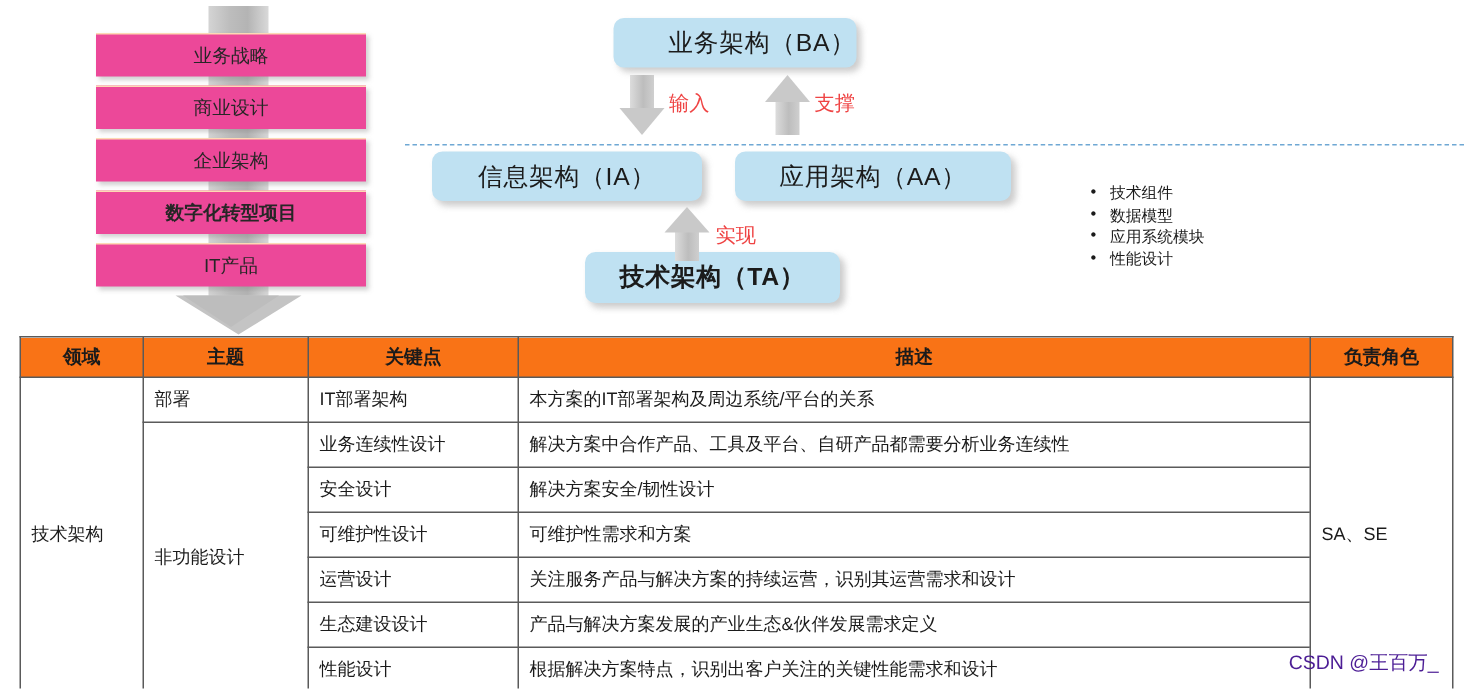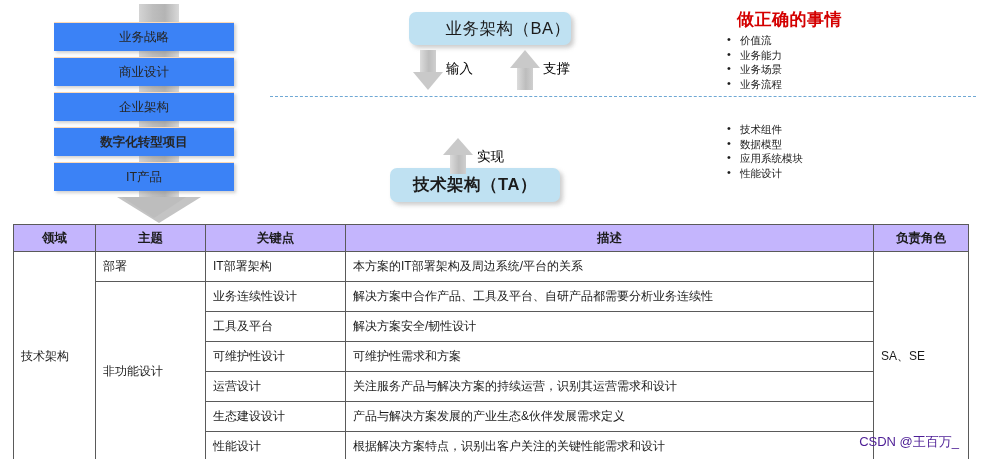--- a/index.html
+++ b/index.html
@@ -45,24 +45,24 @@
   .funnel-head-in {
     position: absolute;
     left: 78px; top: 193px;
     width: 0; height: 0;
     border-left: 32px solid transparent;
     border-right: 32px solid transparent;
     border-top: 21px solid #bdbdbd;
   }
   .obox {
     position: absolute;
-    left: 10px;
+    left: 20px;
     width: 180px;
     height: 29px;
-    background: #3b82f6;
+    background: #ec4899;
     border-top: 1px solid #fdd9b4;
     display: flex;
     align-items: center;
     justify-content: center;
     font-size: 12.5px;
     color: #262626;
     box-shadow: 2px 2px 3px rgba(120,120,120,.35);
   }
   .obox.bold { font-weight: bold; }
 
@@ -124,21 +124,21 @@
   #arrow-realize .tip {
     top: 0;
     border-left: 15px solid transparent;
     border-right: 15px solid transparent;
     border-bottom: 17px solid #c9c9c9;
   }
 
   .arrow-label {
     position: absolute;
     font-size: 13.5px;
-    color: #000000;
+    color: #ef4444;
     white-space: nowrap;
   }
   #lbl-input   { left: 184px; top: 60px; }
   #lbl-support { left: 281px; top: 60px; }
   #lbl-realize { left: 215px; top: 148px; }
 
   
   #divider {
     position: absolute;
     left: 270px; top: 96px;
@@ -190,21 +190,21 @@
   #tbl th, #tbl td {
     border: 1px solid #5a5a5a;
     padding: 0 7px;
     text-align: left;
     vertical-align: middle;
     font-weight: normal;
     overflow: hidden;
     white-space: nowrap;
   }
   #tbl thead th {
-    background: #c4b5fd;
+    background: #f97316;
     font-weight: bold;
     text-align: center;
     height: 27px;
     font-size: 12.5px;
   }
   #tbl tbody td { height: 30px; background: #ffffff; }
   td.vtop { vertical-align: top; padding-top: 6px; }
   .c-domain { width: 82px; }
   .c-topic  { width: 110px; }
   .c-key    { width: 140px; }
@@ -244,20 +244,26 @@
         <span>数字化转型项目</span>
       </div>
     <div class="obox" style="top:158px">
         <span>IT产品</span>
       </div>
   </div>
 
   <div id="arch">
     <div class="bbox" id="box-ba">
         <span>业务架构（BA）</span>
+      </div>
+    <div class="bbox" id="box-ia">
+        <span>信息架构（IA）</span>
+      </div>
+    <div class="bbox" id="box-aa">
+        <span>应用架构（AA）</span>
       </div>
     <div class="bbox bold" id="box-ta">
         <span>技术架构（TA）</span>
       </div>
 
     <div class="barrow" id="arrow-input">
       <div class="stem"></div>
       <div class="tip"></div>
     </div>
     <div class="barrow" id="arrow-support">
@@ -269,29 +275,20 @@
       <div class="tip"></div>
     </div>
 
     <div class="arrow-label" id="lbl-input">输入</div>
     <div class="arrow-label" id="lbl-support">支撑</div>
     <div class="arrow-label" id="lbl-realize">实现</div>
   </div>
 
   <div id="divider"></div>
 
-  <div class="rblock" id="rblock-1">
-    <div class="rtitle">做正确的事情</div>
-    <ul class="rlist">
-      <li>价值流</li>
-      <li>业务能力</li>
-      <li>业务场景</li>
-      <li>业务流程</li>
-    </ul>
-  </div>
 
   <div class="rblock" id="rblock-2">
     <ul class="rlist">
       <li>技术组件</li>
       <li>数据模型</li>
       <li>应用系统模块</li>
       <li>性能设计</li>
     </ul>
   </div>
 </div>
@@ -313,21 +310,21 @@
       <td>IT部署架构</td>
       <td>本方案的IT部署架构及周边系统/平台的关系</td>
       <td class="vtop" rowspan="7">SA、SE</td>
     </tr>
     <tr>
       <td class="vtop" rowspan="6">非功能设计</td>
       <td>业务连续性设计</td>
       <td>解决方案中合作产品、工具及平台、自研产品都需要分析业务连续性</td>
     </tr>
     <tr>
-      <td>工具及平台</td>
+      <td>安全设计</td>
       <td>解决方案安全/韧性设计</td>
     </tr>
     <tr>
       <td>可维护性设计</td>
       <td>可维护性需求和方案</td>
     </tr>
     <tr>
       <td>运营设计</td>
       <td>关注服务产品与解决方案的持续运营，识别其运营需求和设计</td>
     </tr>

